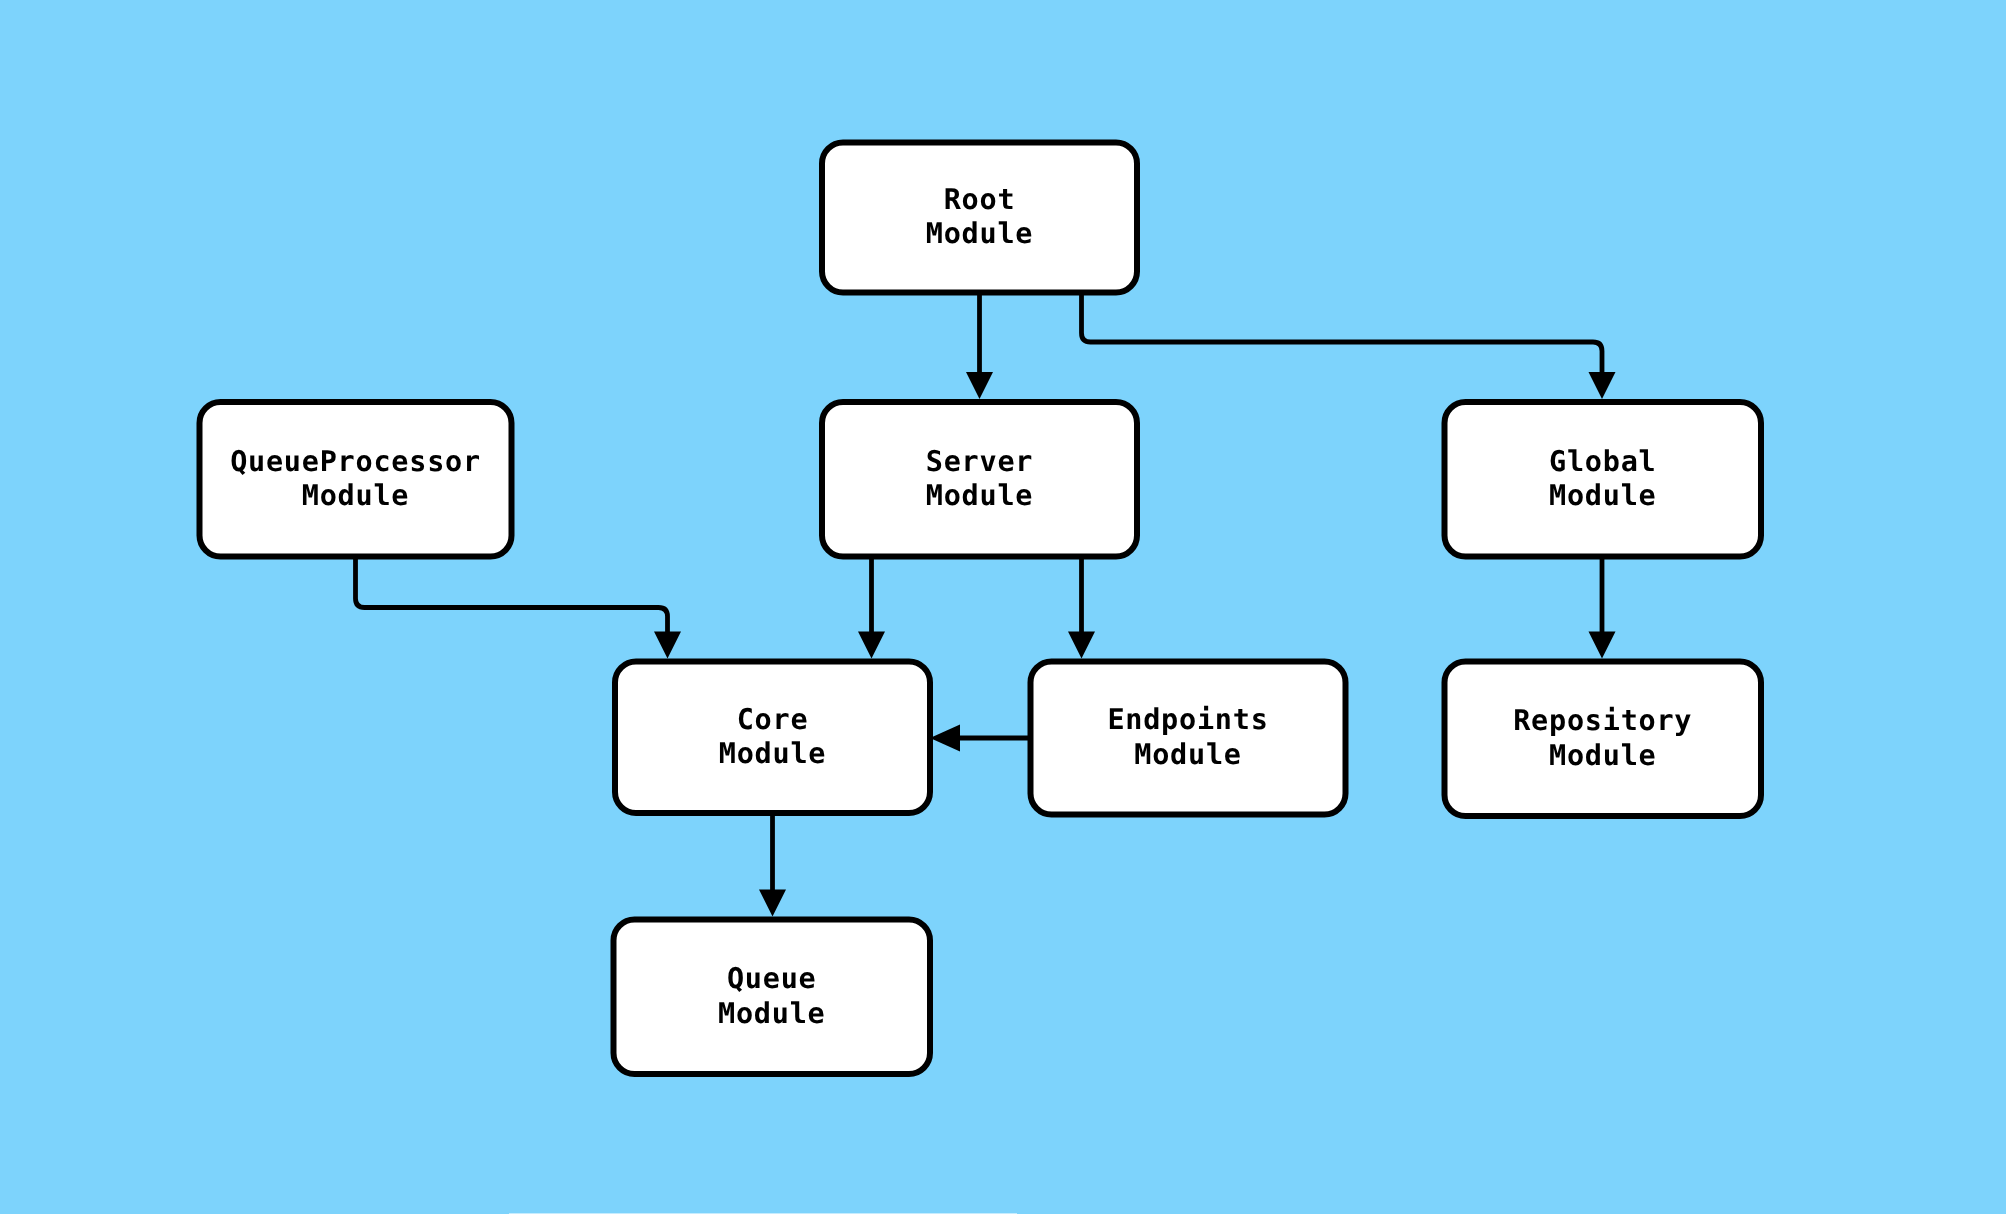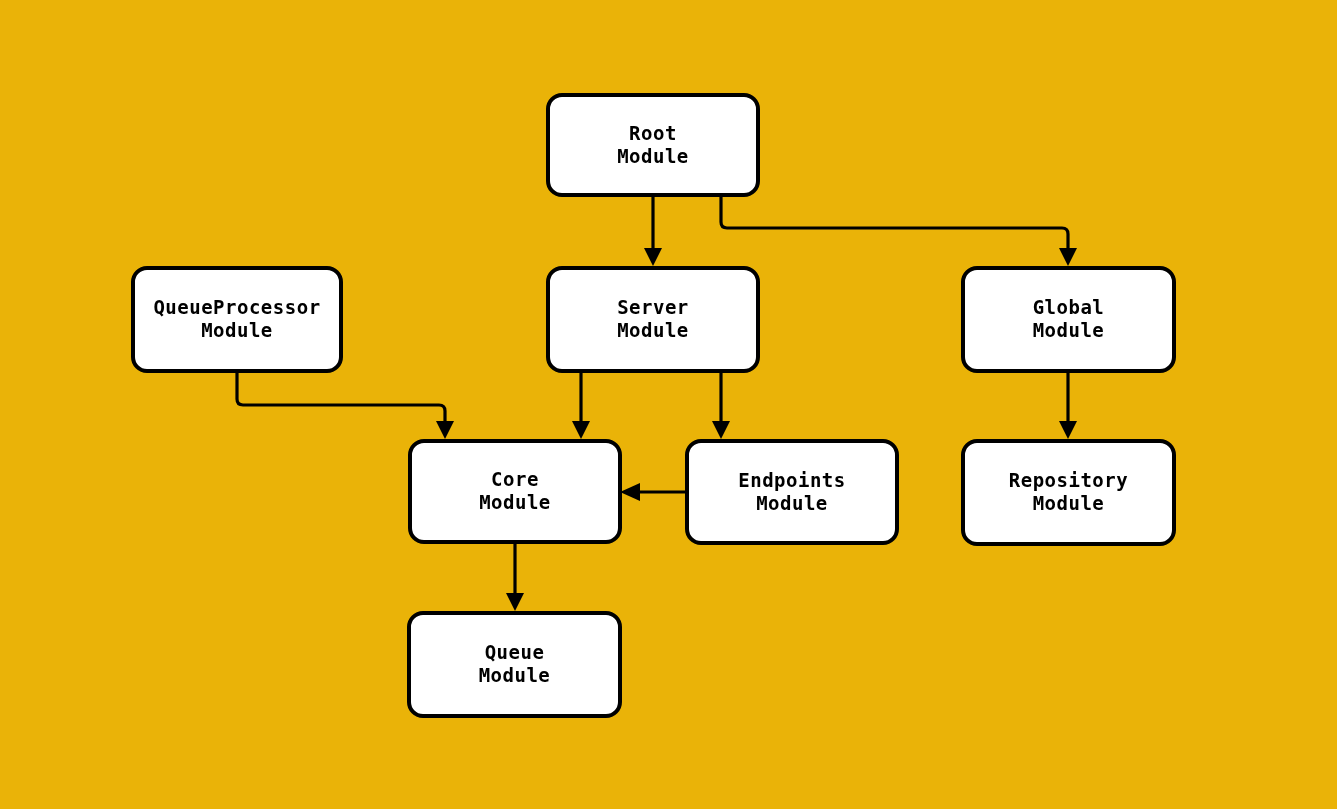--- a/index.html
+++ b/index.html
@@ -4,21 +4,21 @@
 <style>
   html, body {
     margin: 0;
     padding: 0;
     background: #ffffff;
   }
   #diagram-root {
     position: relative;
     width: 1337px;
     height: 809px;
-    background: #eab308;
+    background: #7dd3fc;
     overflow: hidden;
     font-family: "DejaVu Sans Mono", "Liberation Mono", monospace;
   }
   #graph-svg {
     position: absolute;
     left: 0;
     top: 0;
     width: 1337px;
     height: 809px;
   }

